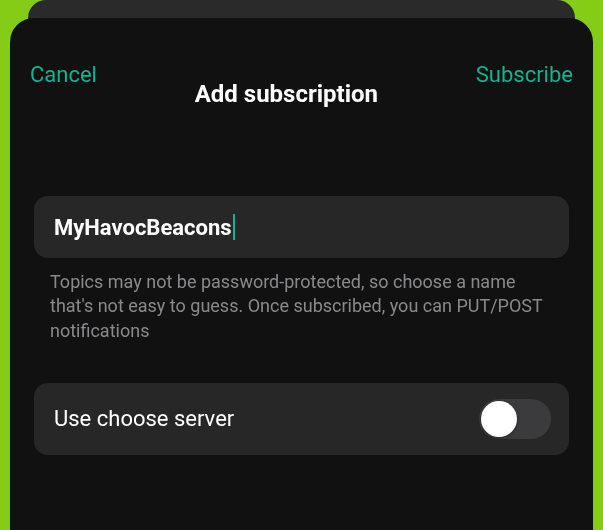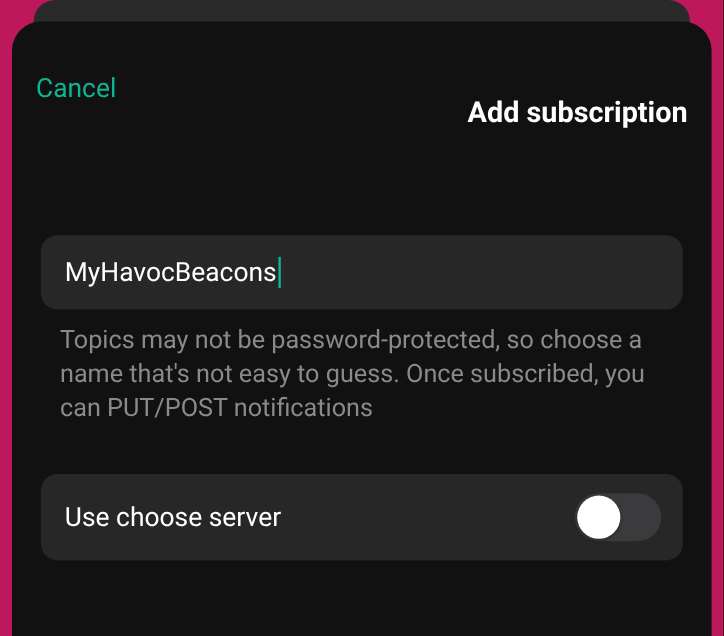--- a/index.html
+++ b/index.html
@@ -1,40 +1,41 @@
 <!DOCTYPE html>
 <html><head>
   <meta charset="utf-8">
   <style>
     * { margin: 0; padding: 0; box-sizing: border-box; }
     html, body { width: 603px; height: 530px; background: #000; font-family: -apple-system, BlinkMacSystemFont, "Segoe UI", Roboto, Helvetica, Arial, sans-serif; }
-    .backdrop { width: 100%; height: 100%; background: #be185d; position: relative; }
+    .backdrop { width: 100%; height: 100%; background: #84cc16; position: relative; }
     .peek { position: absolute; top: 0; left: 28px; right: 28px; height: 24px; background: #2a2a2a; border-radius: 18px 18px 0 0; }
     .sheet { position: absolute; top: 18px; left: 10px; right: 10px; bottom: 0; background: #111111; border-radius: 24px 24px 0 0; padding: 22px 20px 0 20px; }
     .navbar { display: flex; align-items: center; justify-content: space-between; margin-bottom: 88px; }
     .nav-btn { color: #10b493; font-size: 22px; background: none; border: none; cursor: pointer; font-family: inherit; padding: 0; }
     .nav-title { color: #fff; font-size: 24px; font-weight: 700; margin-top: 40px; }
-    .field { background: #272727; border-radius: 14px; padding: 18px 20px; display: flex; align-items: center; margin: 0 4px; }
+    .field { background: #272727; border-radius: 14px; padding: 18px 20px; display: flex; align-items: center; margin: 0 4px; font-weight: bold; }
     .caret { display: inline-block; width: 2px; height: 26px; background: #10b493; margin-left: 1px; vertical-align: middle; }
-    .help { color: #8a8a8e; font-size: 21px; line-height: 1.35; padding: 12px 20px 0 20px; }
+    .help { color: #8a8a8e; font-size: 18px; line-height: 1.35; padding: 12px 20px 0 20px; }
     .row { background: #272727; border-radius: 14px; padding: 16px 18px 16px 20px; display: flex; align-items: center; justify-content: space-between; margin: 40px 4px 0 4px; }
     .row-label { color: #fff; font-size: 22px; }
     .toggle { width: 72px; height: 40px; background: #3b3b3d; border-radius: 20px; position: relative; cursor: pointer; }
     .knob { width: 36px; height: 36px; background: #fff; border-radius: 50%; position: absolute; top: 2px; left: 2px; box-shadow: 0 1px 3px rgba(0,0,0,0.4); }
     .field-text { color:#fff; font-size:22px; white-space: pre; display:inline-flex; align-items:center; }
   </style>
 </head>
 <body>
 
 <div class="backdrop">
   <div class="peek"></div>
   <div class="sheet">
     <div class="navbar">
       <button class="nav-btn">Cancel</button>
       <div class="nav-title">Add subscription</div>
+      <button class="nav-btn">Subscribe</button>
     </div>
 
     <div class="field">
       <span class="field-text"><span>MyHavocBeacons</span><span class="caret"></span></span>
     </div>
     <div class="help">Topics may not be password-protected, so choose a name that's not easy to guess. Once subscribed, you can PUT/POST notifications</div>
 
     <div class="row">
       <div class="row-label">Use choose server</div>
       <div class="toggle">

